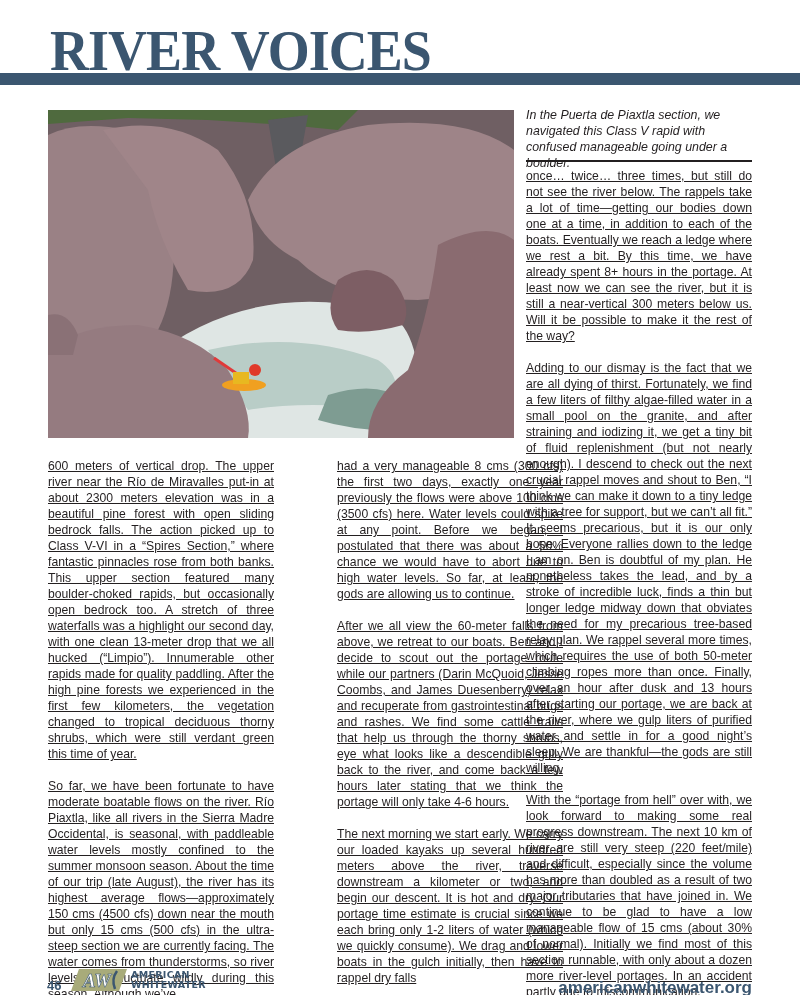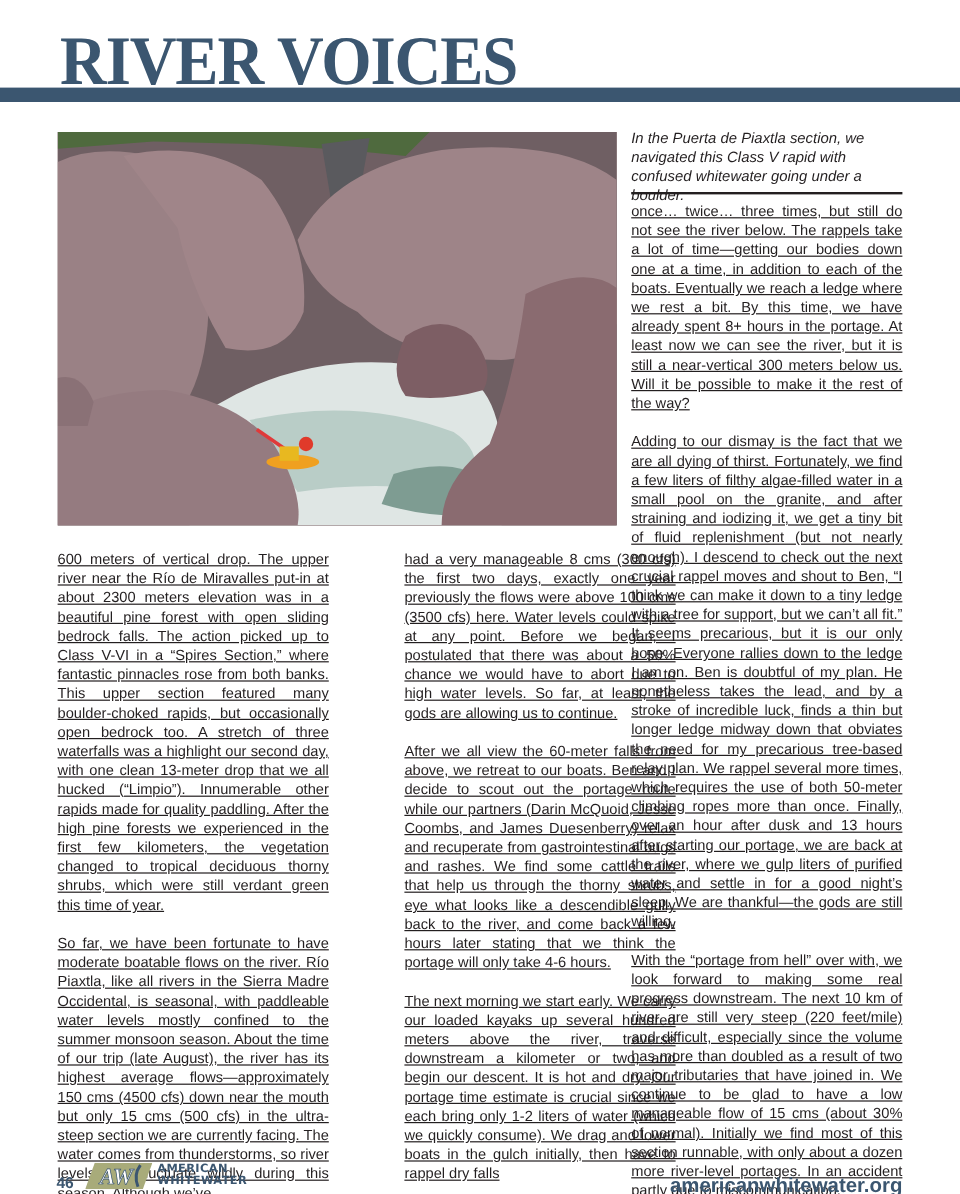--- a/index.html
+++ b/index.html
@@ -79,21 +79,21 @@
     <path d="M390 135 Q440 110 466 130 V328 H320 Q320 290 360 260 Q380 210 390 135 Z" fill="#8a6b70"></path>
     <path d="M0 240 Q30 215 90 215 Q150 225 180 260 Q205 300 200 328 H0 Z" fill="#957b80"></path>
     <path d="M0 205 Q20 200 30 225 L25 245 L0 245 Z" fill="#8a7176"></path>
     <line x1="166" y1="248" x2="198" y2="270" stroke="#e03a3a" stroke-width="3"></line>
     <ellipse cx="196" cy="275" rx="22" ry="6" fill="#f0a020"></ellipse>
     <rect x="185" y="262" width="16" height="12" fill="#e8b820"></rect>
     <circle cx="207" cy="260" r="6" fill="#e03a2a"></circle>
   </svg>
 </div>
 
-<div class="caption">In the Puerta de Piaxtla section, we navigated this Class V rapid with confused whitewater going under a boulder.</div>
+<div class="caption">In the Puerta de Piaxtla section, we navigated this Class V rapid with confused manageable going under a boulder.</div>
 <div class="caption-rule"></div>
 
 <div class="col" id="col1">
   <p>600 meters of vertical drop. The upper river near the Río de Miravalles put-in at about 2300 meters elevation was in a beautiful pine forest with open sliding bedrock falls. The action picked up to Class V-VI in a “Spires Section,” where fantastic pinnacles rose from both banks. This upper section featured many boulder-choked rapids, but occasionally open bedrock too. A stretch of three waterfalls was a highlight our second day, with one clean 13-meter drop that we all hucked (“Limpio”). Innumerable other rapids made for quality paddling. After the high pine forests we experienced in the first few kilometers, the vegetation changed to tropical deciduous thorny shrubs, which were still verdant green this time of year.</p>
   <p>So far, we have been fortunate to have moderate boatable flows on the river. Río Piaxtla, like all rivers in the Sierra Madre Occidental, is seasonal, with paddleable water levels mostly confined to the summer monsoon season. About the time of our trip (late August), the river has its highest average flows—approximately 150 cms (4500 cfs) down near the mouth but only 15 cms (500 cfs) in the ultra-steep section we are currently facing. The water comes from thunderstorms, so river levels can fluctuate wildly during this season. Although we’ve</p>
 </div>
 
 <div class="col" id="col2">
   <p>had a very manageable 8 cms (300 cfs) the first two days, exactly one year previously the flows were above 100 cms (3500 cfs) here. Water levels could spike at any point. Before we began, I postulated that there was about a 50% chance we would have to abort due to high water levels. So far, at least, the gods are allowing us to continue.</p>
   <p>After we all view the 60-meter falls from above, we retreat to our boats. Ben and I decide to scout out the portage route while our partners (Darin McQuoid, Jesse Coombs, and James Duesenberry) relax and recuperate from gastrointestinal bugs and rashes. We find some cattle trails that help us through the thorny shrubs, eye what looks like a descendible gully back to the river, and come back a few hours later stating that we think the portage will only take 4-6 hours.</p>

